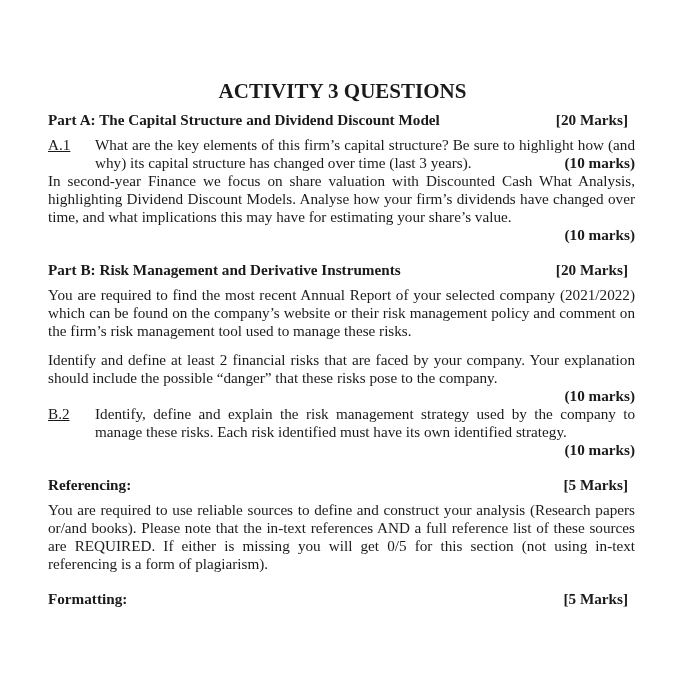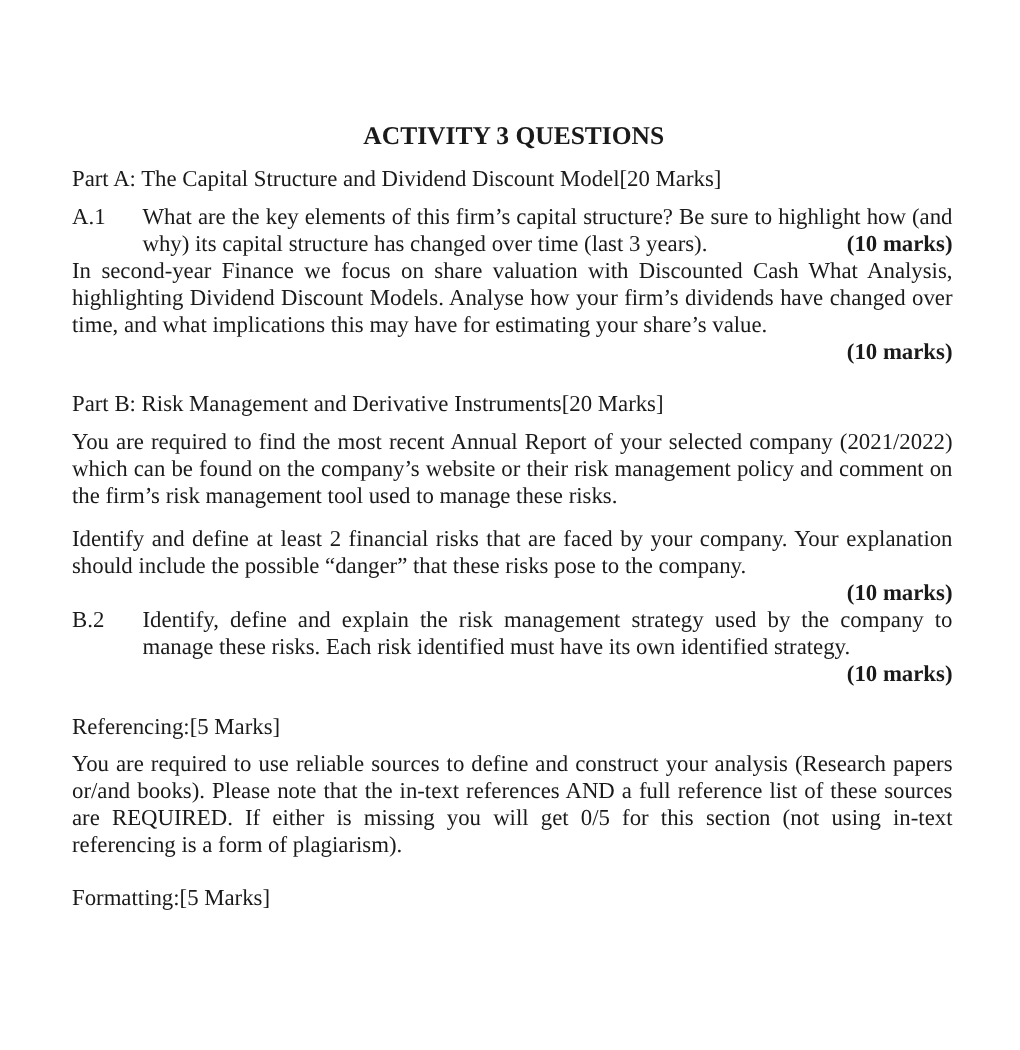--- a/index.html
+++ b/index.html
@@ -19,39 +19,41 @@
     }
     .page {
       position: absolute;
       left: 48px;
       top: 78px;
       width: 587px;
     }
     .title {
       text-align: center;
       font-weight: bold;
-      font-size: 17px;
+      font-size: 21px;
       line-height: 26px;
       margin: 0 0 7px 0;
       padding-left: 2px;
     }
     .section-head {
       display: flex;
-      font-weight: normal;
+      justify-content: space-between;
+      font-weight: bold;
       margin: 0;
       padding-right: 7px;
     }
     .section-head.gap-after { margin-bottom: 7px; }
     .q {
       display: flex;
       text-align: justify;
     }
     .q .num {
       width: 47px;
       flex: 0 0 47px;
+      text-decoration: underline;
     }
     .q .body { flex: 1 1 auto; }
     .marks {
       font-weight: bold;
       float: right;
     }
     .marks-line {
       text-align: right;
       font-weight: bold;
     }

